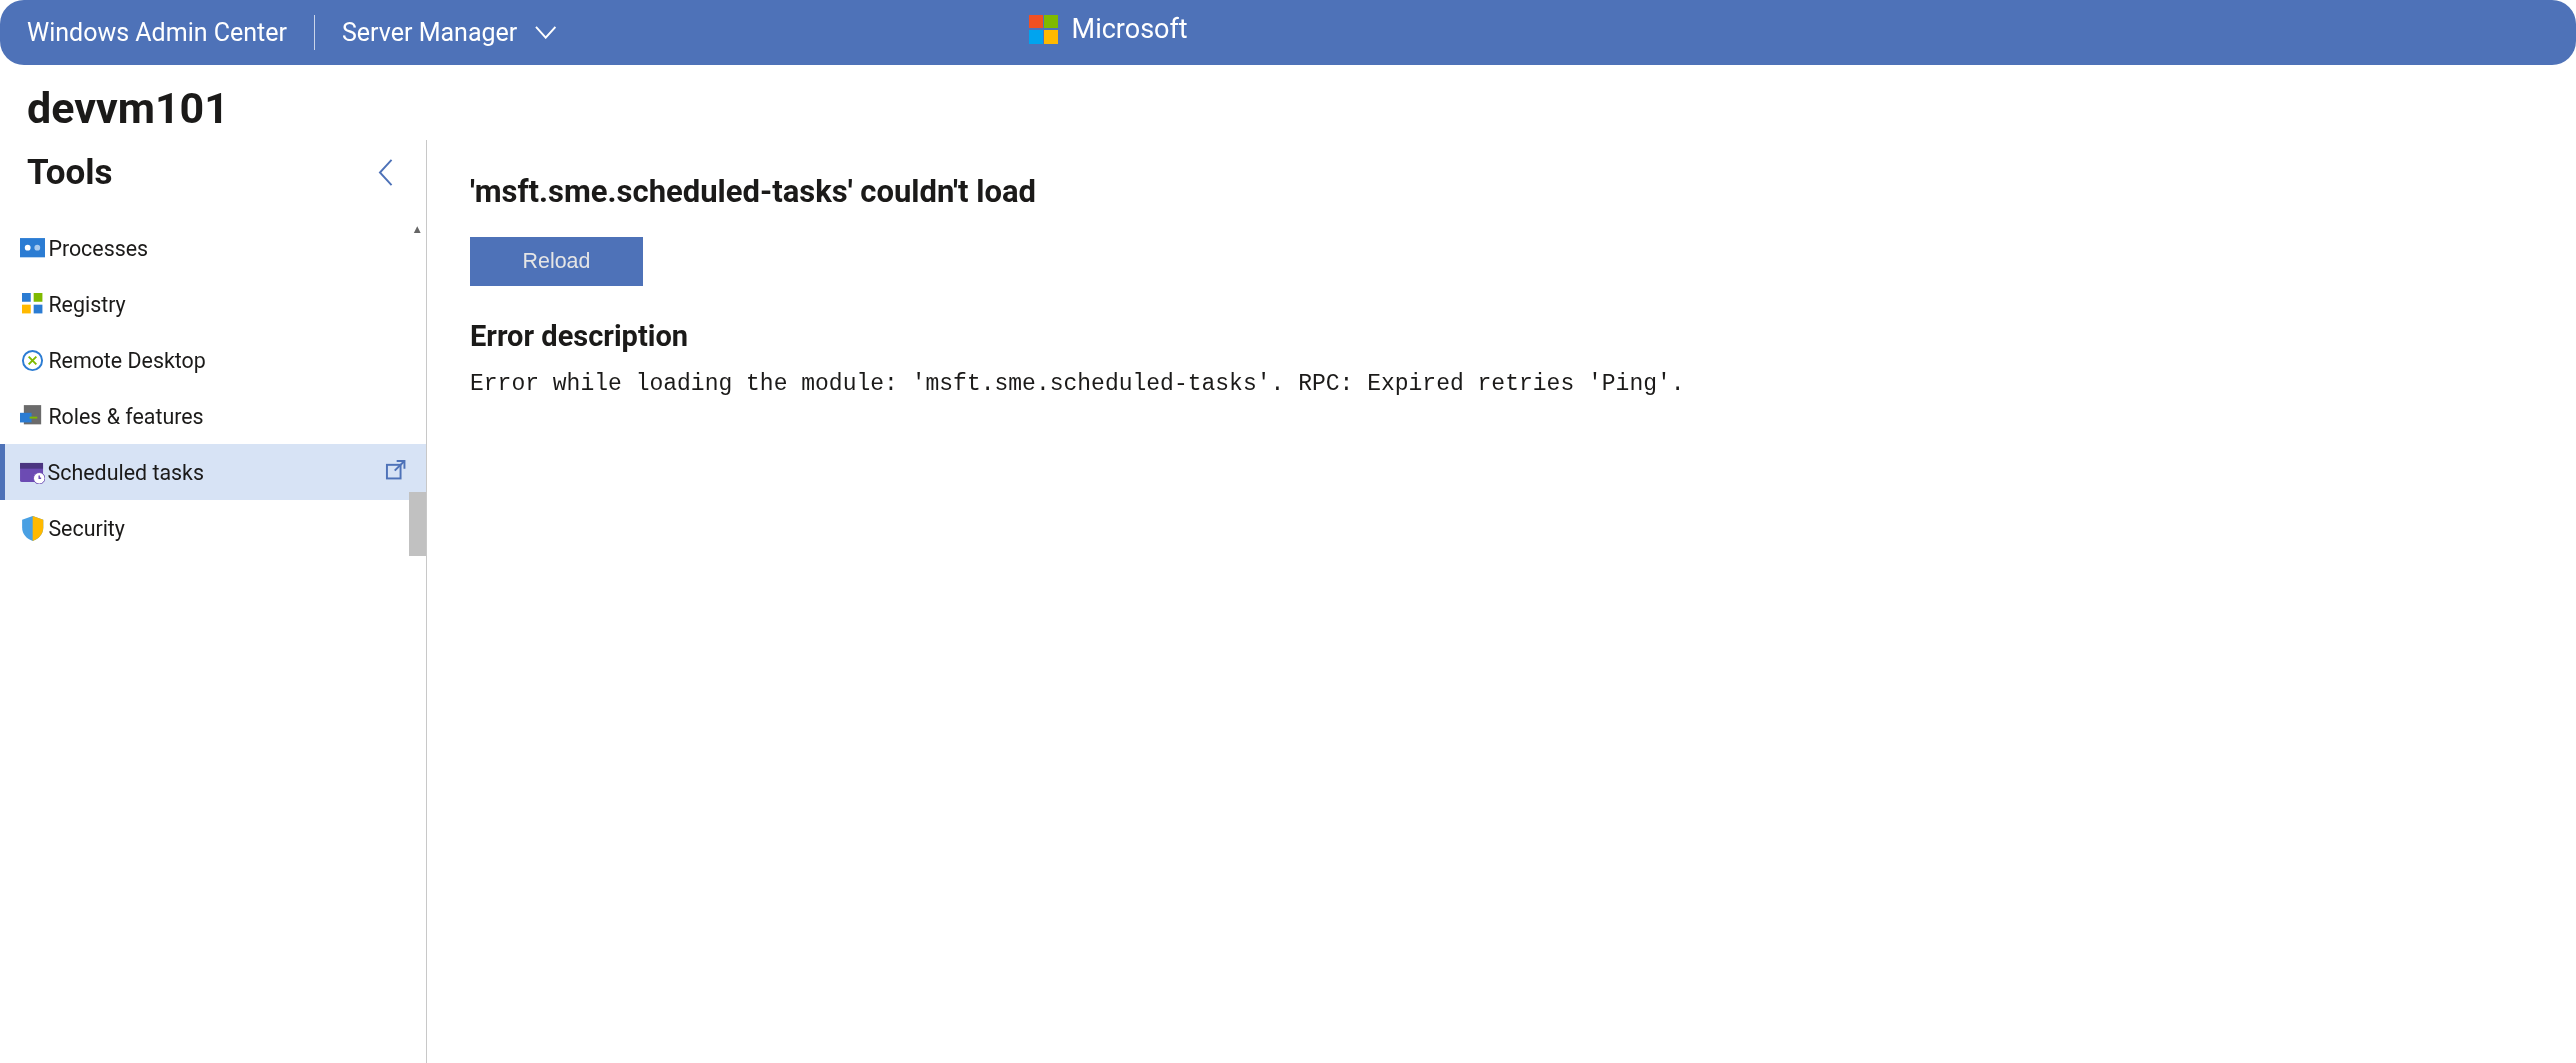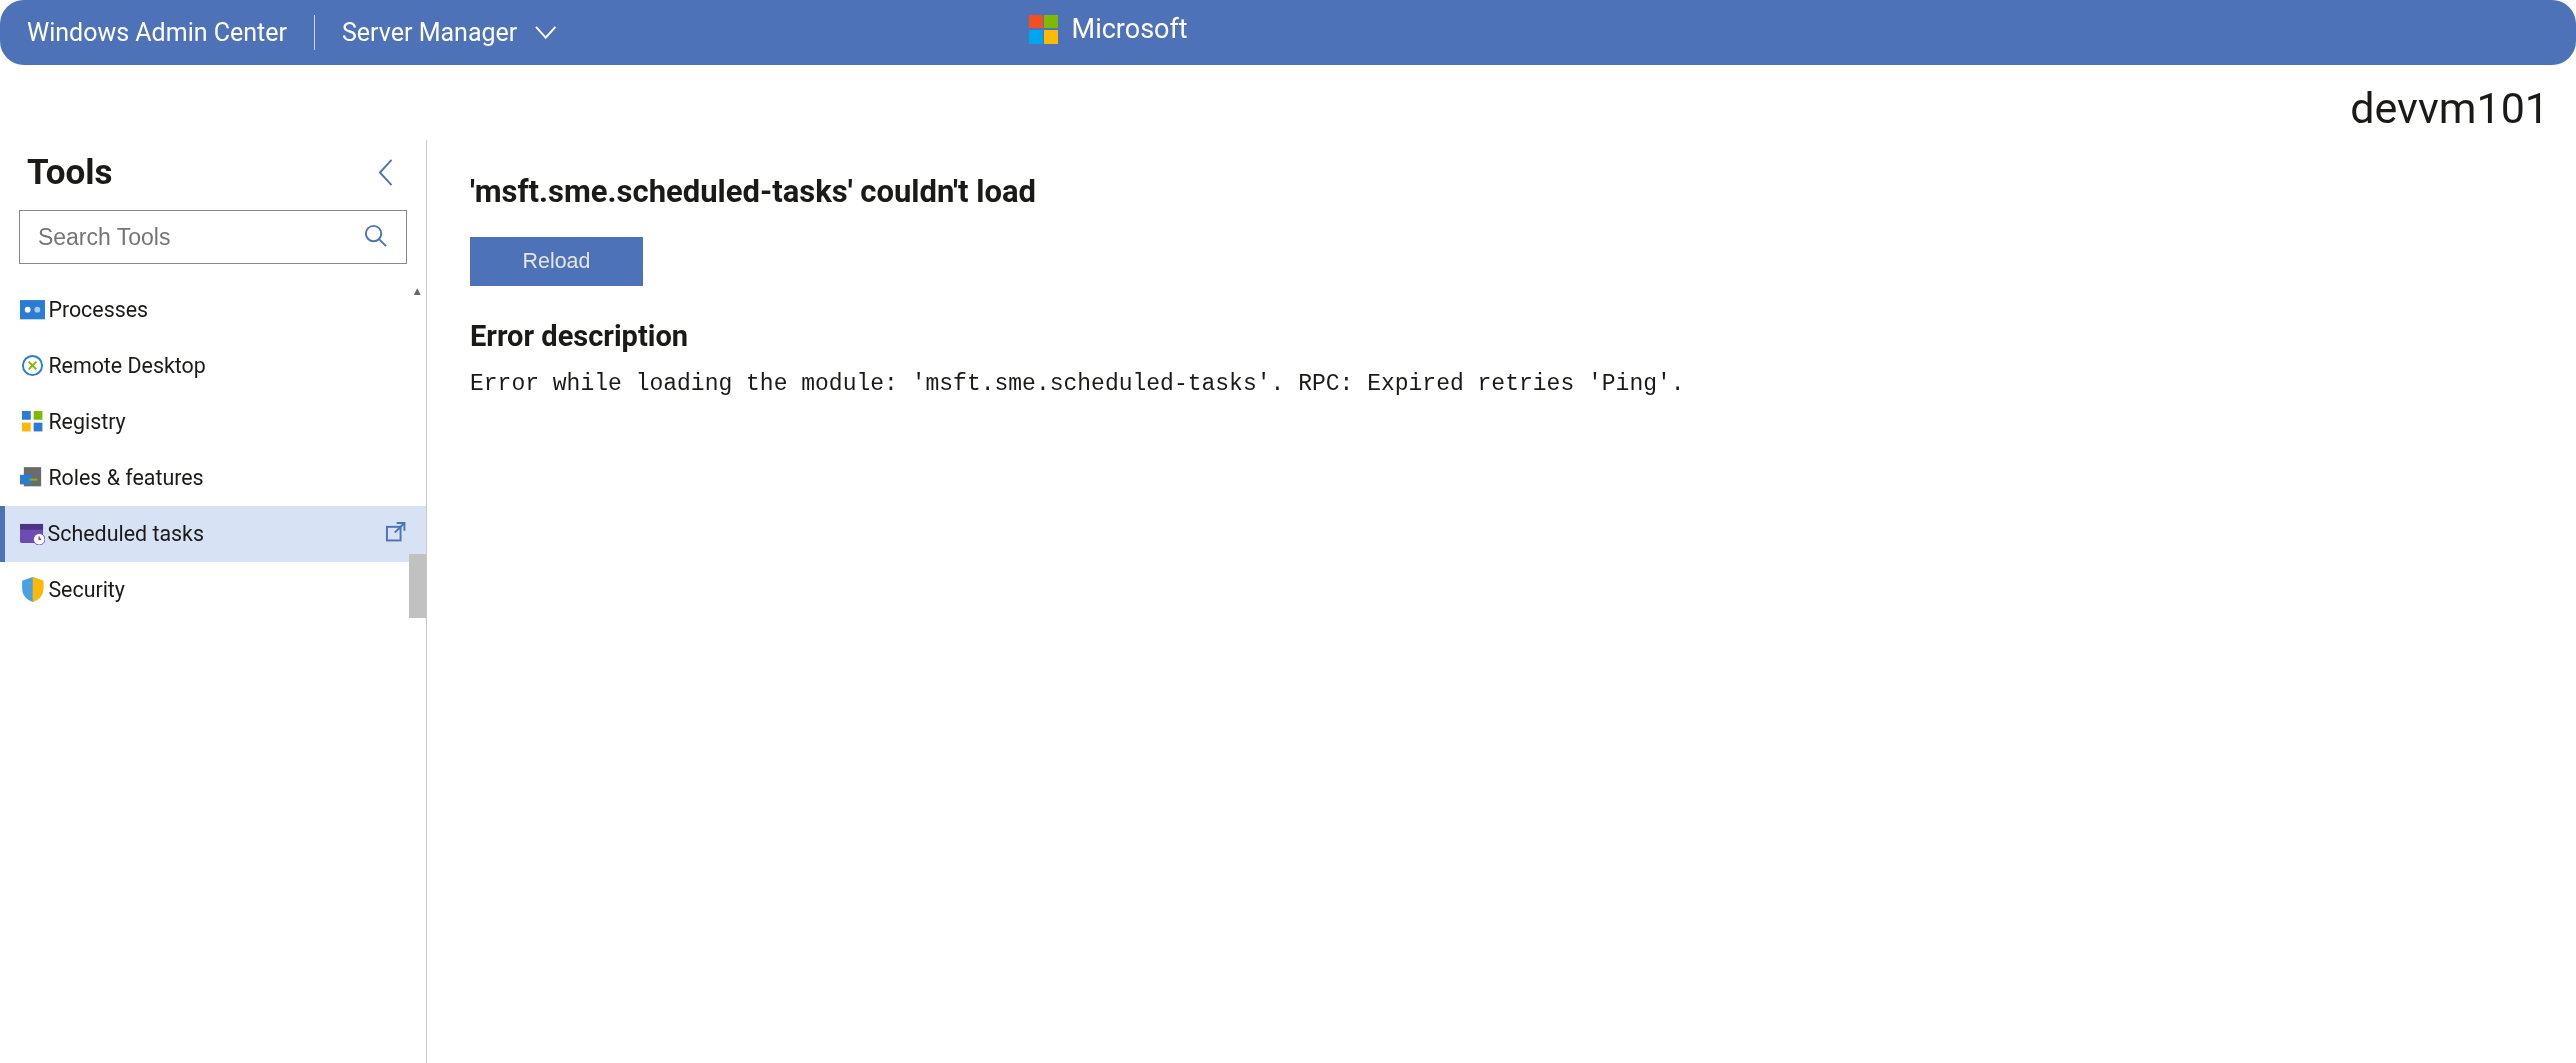--- a/index.html
+++ b/index.html
@@ -47,23 +47,22 @@
   }
   .ms-logo { width: 29px; height: 29px; display:grid; grid-template-columns:1fr 1fr; grid-template-rows:1fr 1fr; gap:1.9px; }
   .ms-logo span:nth-child(1){background:#f25022;}
   .ms-logo span:nth-child(2){background:#7fba00;}
   .ms-logo span:nth-child(3){background:#00a4ef;}
   .ms-logo span:nth-child(4){background:#ffb900;}
 
   
   .page-title {
     font-size: 43px;
-    font-weight: 400;
+    font-weight: 700;
     padding: 17.5px 27px 7.8px;
-    text-align: right;
   }
 
   
   .body {
     display: flex;
     height: calc(1064px - 65px - 74px);
   }
 
   
   .sidebar {
@@ -195,69 +194,58 @@
   <div class="sidebar">
     <div class="tools-header">
       <h2>Tools</h2>
       <span class="collapse-btn">
         <svg width="17.5" height="29" viewBox="0 0 18 30" fill="none">
             <path d="M15 2 L3 15 L15 28" stroke="#4e72b8" stroke-width="2" fill="none"></path>
           </svg>
       </span>
     </div>
 
-    <div class="search-wrap">
-      <div class="search">
-        <input type="text" placeholder="Search Tools" style="">
-        <span class="mag">
-          <svg width="25" height="25" viewBox="0 0 26 26" fill="none">
-              <circle cx="11" cy="11" r="8" stroke="#4e72b8" stroke-width="2"></circle>
-              <line x1="17" y1="17" x2="24" y2="24" stroke="#4e72b8" stroke-width="2"></line>
-            </svg>
-        </span>
-      </div>
-    </div>
 
     <div class="tool-list">
 
       <div class="tool-item">
         <span class="icon">
           <svg width="25" height="19.4" viewBox="0 0 26 20">
               <rect x="0" y="0" width="26" height="20" fill="#2b7cd3"></rect>
               <circle cx="8" cy="10" r="3" fill="#fff"></circle>
               <circle cx="18" cy="10" r="3" fill="#fff" opacity="0.6"></circle>
             </svg>
         </span>
         <span>Processes</span>
-      </div>
-
-      <div class="tool-item">
-        <span class="icon">
-          <svg width="23" height="23" viewBox="0 0 24 24">
-              <circle cx="12" cy="12" r="10" fill="none" stroke="#2b7cd3" stroke-width="2"></circle>
-              <path d="M8 8 L16 16 M16 8 L8 16" stroke="#7fba00" stroke-width="2"></path>
-            </svg>
-        </span>
-        <span>Remote Desktop</span>
       </div>
 
       <div class="tool-item">
         <span class="icon">
           <svg width="21.4" height="21.4" viewBox="0 0 22 22">
             <rect x="0" y="0" width="9" height="9" fill="#2b7cd3"></rect>
               <rect x="12" y="0" width="9" height="9" fill="#7fba00"></rect>
             <rect x="0" y="12" width="9" height="9" fill="#ffb900"></rect>
               <rect x="12" y="12" width="9" height="9" fill="#2b7cd3"></rect>
           </svg>
         </span>
         <span>Registry</span>
       </div>
 
       <div class="tool-item">
         <span class="icon">
+          <svg width="23" height="23" viewBox="0 0 24 24">
+              <circle cx="12" cy="12" r="10" fill="none" stroke="#2b7cd3" stroke-width="2"></circle>
+              <path d="M8 8 L16 16 M16 8 L8 16" stroke="#7fba00" stroke-width="2"></path>
+            </svg>
+        </span>
+        <span>Remote Desktop</span>
+      </div>
+
+      <div class="tool-item">
+        <span class="icon">
           <svg width="25" height="21.4" viewBox="0 0 26 22">
               <rect x="4" y="0" width="18" height="20" fill="#6b6b6b"></rect>
               <rect x="0" y="8" width="12" height="10" fill="#2b7cd3"></rect>
               <rect x="10" y="12" width="8" height="2" fill="#7fba00"></rect>
             </svg>
         </span>
         <span>Roles &amp; features</span>
       </div>
 
       <div class="tool-item selected">

